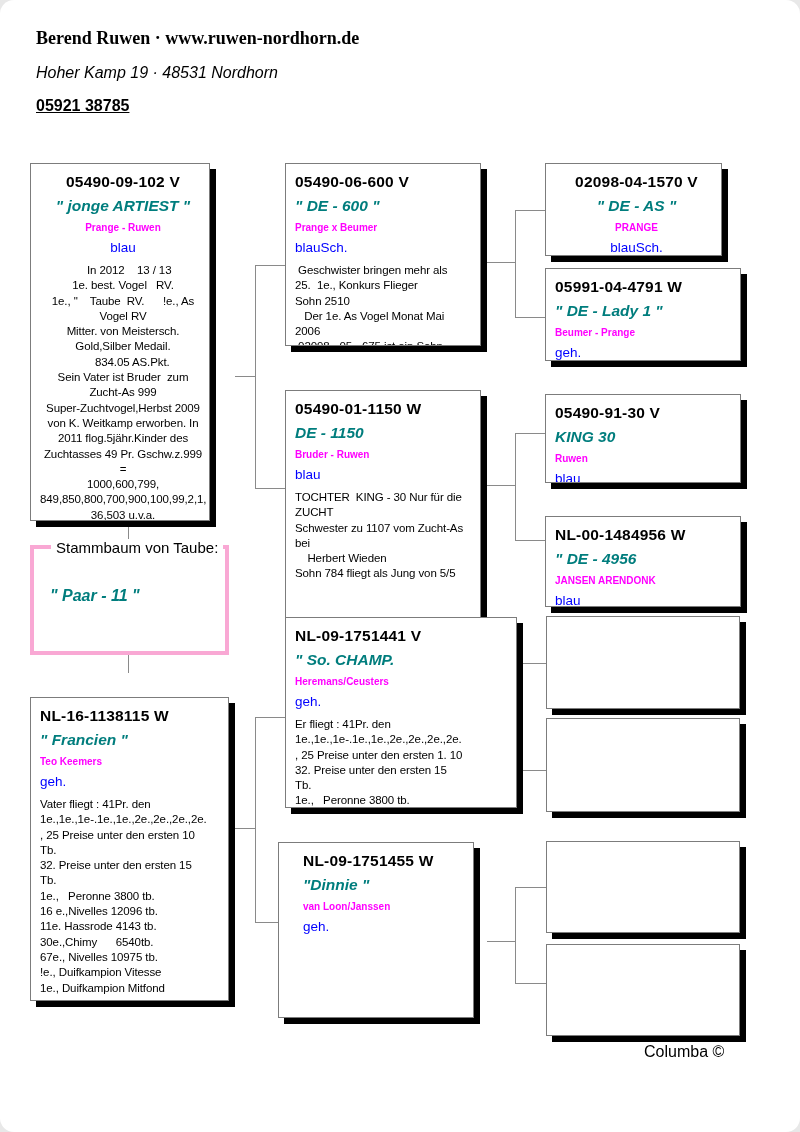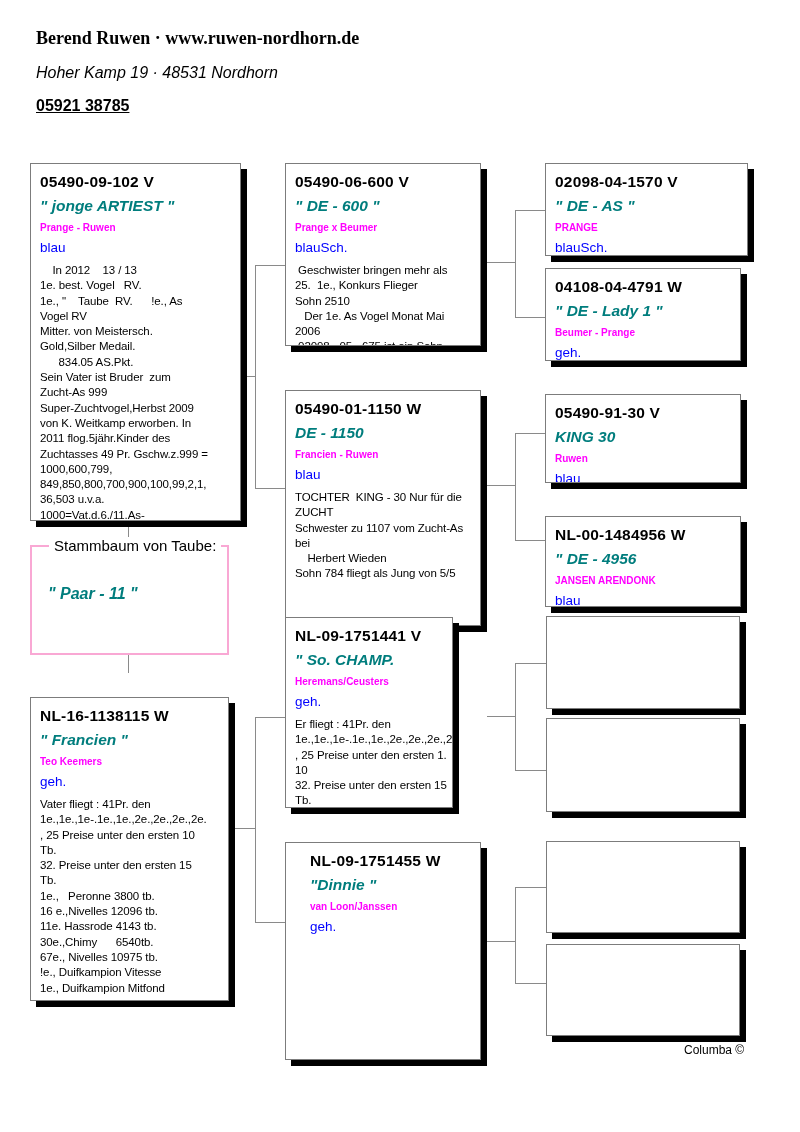--- a/index.html
+++ b/index.html
@@ -1,19 +1,19 @@
 <!DOCTYPE html>
 <html style="--name-teal: #007d7d; --strain-magenta: #ff00ff; --detail-blue: #0000ff; --border-gray: #7c7c7c; --shadow-black: #000000;"><head>
 <meta charset="utf-8">
 <style>
   html,body{margin:0;padding:0;background:#e8e8e8;}
   #page{
     position:relative;width:800px;height:1132px;background:#ffffff;
     margin:0 auto;overflow:hidden;
-    font-family:"Liberation Sans", sans-serif;color:#000;
+    font-family:"Liberation Sans", sans-serif;color:#000;border-radius:14px;
   }
   
   .hdr1{position:absolute;left:36px;top:28px;
         font-family:"Liberation Serif", serif;font-weight:bold;font-size:18px;}
   .hdr2{position:absolute;left:36px;top:64px;font-style:italic;font-size:16px;}
   .hdr3{position:absolute;left:36px;top:97px;font-weight:bold;font-size:16px;text-decoration:underline;}
 
   
   .box{
     position:absolute;background:#fff;border:1px solid #7c7c7c;
@@ -24,36 +24,36 @@
   .pname{font-weight:bold;font-style:italic;font-size:15.5px;
          color:var(--name-teal,#007d7d);margin-top:6px;}
   .strain{font-weight:bold;font-size:10px;
           color:var(--strain-magenta,#ff00ff);margin-top:7px;}
   .cline{font-size:13.5px;color:var(--detail-blue,#0000ff);margin-top:7px;}
   .notes{font-size:11.5px;line-height:15.3px;margin-top:8px;
          white-space:pre-wrap;letter-spacing:-0.1px;}
 
   
   .stbox{
-    position:absolute;background:#fff;border:2px solid #f9a8d4;
+    position:absolute;background:#fff;border:4px solid #f9a8d4;
     box-sizing:border-box;
   }
   .stlegend{
     position:absolute;top:-10px;left:17px;background:#fff;padding:0 5px;
     font-size:15px;color:#000;
   }
   .stname{font-weight:bold;font-style:italic;font-size:16px;
           color:var(--name-teal,#007d7d);margin:38px 0 0 16px;}
 
   
   .hline,.vline{position:absolute;background:#8a8a8a;}
   .hline{height:1px;}
   .vline{width:1px;}
 
-  .footer{position:absolute;left:684px;top:1043px;font-size:12px;}
+  .footer{position:absolute;left:644px;top:1043px;font-size:16px;}
 </style>
 </head>
 <body>
 
 <div id="page">
 
   <div class="hdr1">Berend Ruwen  ·  www.ruwen-nordhorn.de</div>
   <div class="hdr2">Hoher Kamp 19  ·  48531 Nordhorn</div>
   <div class="hdr3">05921 38785</div>
 
@@ -83,21 +83,21 @@
   <div class="hline" style="left:487px;top:716px;width:28px;"></div>
   <div class="vline" style="left:515px;top:663px;height:108px;"></div>
   <div class="hline" style="left:515px;top:663px;width:31px;"></div>
   <div class="hline" style="left:515px;top:770px;width:31px;"></div>
 
   <div class="hline" style="left:487px;top:941px;width:28px;"></div>
   <div class="vline" style="left:515px;top:887px;height:97px;"></div>
   <div class="hline" style="left:515px;top:887px;width:31px;"></div>
   <div class="hline" style="left:515px;top:983px;width:31px;"></div>
 
-  <div class="box" style="left:30px;top:163px;width:211px;height:358px;">
+  <div class="box" style="left:30px;top:163px;width:180px;height:358px;text-align:center;">
     <div class="ring">05490-09-102 V</div>
     <div class="pname">" jonge ARTIEST "</div>
     <div class="strain">Prange - Ruwen</div>
     <div class="cline">blau</div>
     <div class="notes">    In 2012    13 / 13
 1e. best. Vogel   RV.
 1e., "    Taube  RV.      !e., As
 Vogel RV
 Mitter. von Meistersch.
 Gold,Silber Medail.
@@ -149,59 +149,59 @@
 25.  1e., Konkurs Flieger
 Sohn 2510
    Der 1e. As Vogel Monat Mai
 2006
  02098 - 05 - 675 ist ein Sohn</div>
   </div>
 
   <div class="box" style="left:285px;top:390px;width:196px;height:236px;">
     <div class="ring">05490-01-1150 W</div>
     <div class="pname">DE - 1150</div>
-    <div class="strain">Francien - Ruwen</div>
+    <div class="strain">Bruder - Ruwen</div>
     <div class="cline">blau</div>
     <div class="notes">TOCHTER  KING - 30 Nur für die
 ZUCHT
 Schwester zu 1107 vom Zucht-As
 bei
     Herbert Wieden
 Sohn 784 fliegt als Jung von 5/5</div>
   </div>
 
-  <div class="box" style="left:285px;top:617px;width:168px;height:191px;">
+  <div class="box" style="left:285px;top:617px;width:232px;height:191px;">
     <div class="ring">NL-09-1751441 V</div>
     <div class="pname">" So. CHAMP.</div>
     <div class="strain">Heremans/Ceusters</div>
     <div class="cline">geh.</div>
     <div class="notes">Er fliegt : 41Pr. den
 1e.,1e.,1e-.1e.,1e.,2e.,2e.,2e.,2e.
 , 25 Preise unter den ersten 1. 10
 32. Preise unter den ersten 15
 Tb.
 1e.,   Peronne 3800 tb.</div>
   </div>
 
-  <div class="box" style="left:285px;top:842px;width:196px;height:218px;padding-left:24px;">
+  <div class="box" style="left:278px;top:842px;width:196px;height:176px;padding-left:24px;">
     <div class="ring">NL-09-1751455 W</div>
     <div class="pname">"Dinnie "</div>
     <div class="strain">van Loon/Janssen</div>
     <div class="cline">geh.</div>
   </div>
 
-  <div class="box" style="left:545px;top:163px;width:203px;height:93px;">
+  <div class="box" style="left:545px;top:163px;width:177px;height:93px;text-align:center;">
     <div class="ring">02098-04-1570 V</div>
     <div class="pname">" DE - AS "</div>
     <div class="strain">PRANGE</div>
     <div class="cline">blauSch.</div>
   </div>
 
   <div class="box" style="left:545px;top:268px;width:196px;height:93px;">
-    <div class="ring">04108-04-4791 W</div>
+    <div class="ring">05991-04-4791 W</div>
     <div class="pname">" DE - Lady  1 "</div>
     <div class="strain">Beumer - Prange</div>
     <div class="cline">geh.</div>
   </div>
 
   <div class="box" style="left:545px;top:394px;width:196px;height:89px;">
     <div class="ring">05490-91-30 V</div>
     <div class="pname">KING 30</div>
     <div class="strain">Ruwen</div>
     <div class="cline">blau</div>

